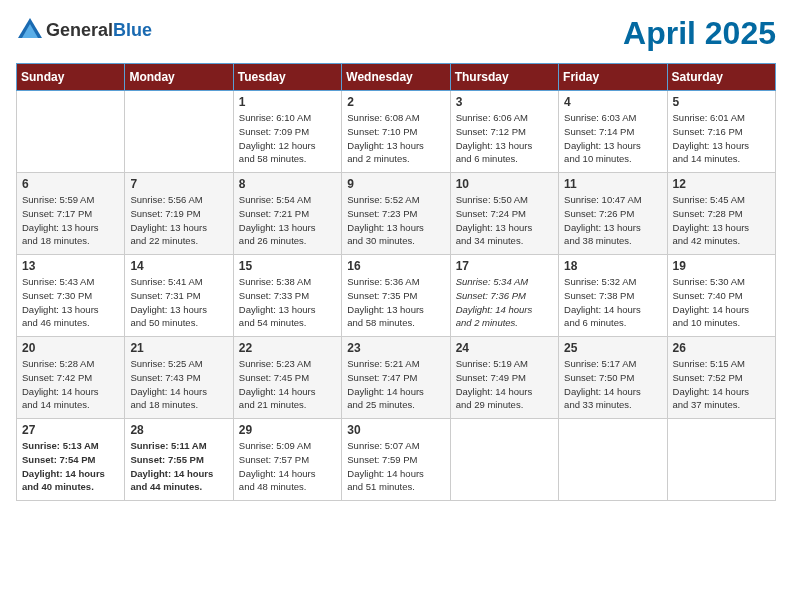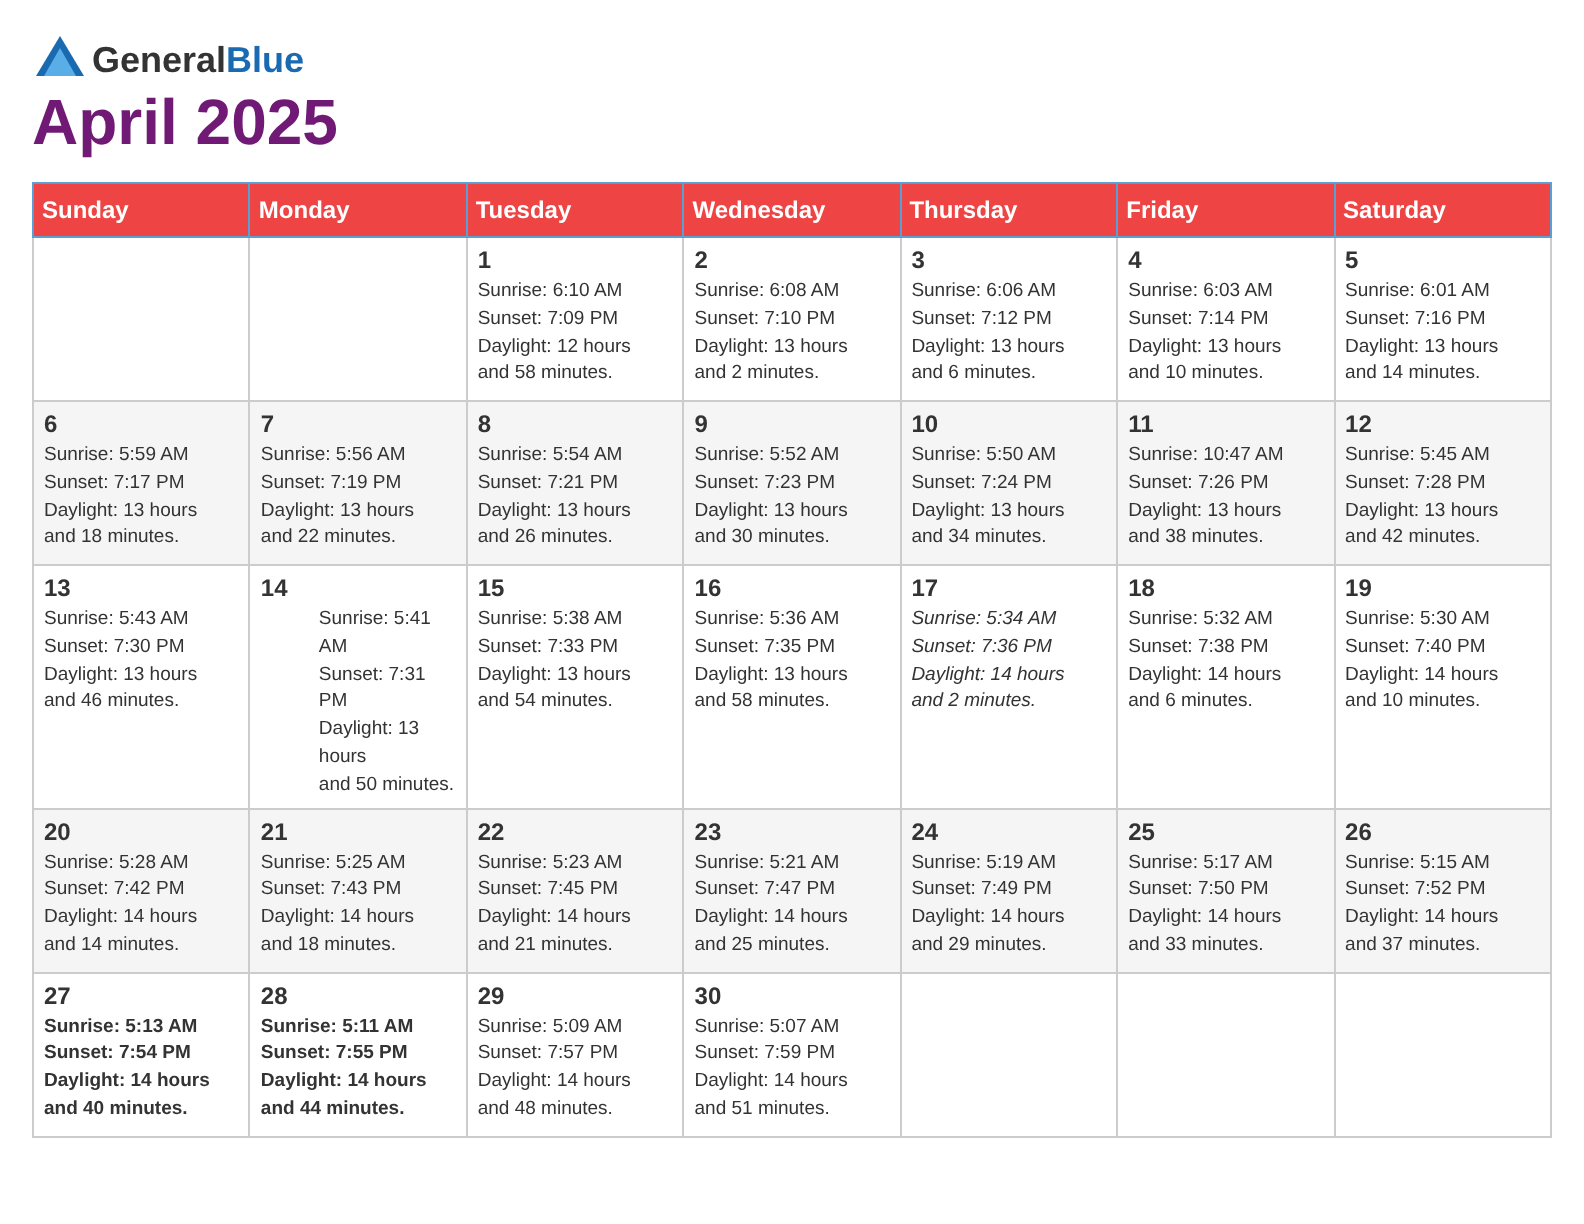--- a/index.html
+++ b/index.html
@@ -8,21 +8,20 @@
       background: #fff;
       width: 792px;
       min-height: 612px;
       padding: 16px;
     }
     .header {
       display: flex;
       justify-content: space-between;
       align-items: flex-start;
       margin-bottom: 12px;
-      flex-direction: column;
     }
     .logo {
       display: flex;
       align-items: center;
     }
     .logo-text-general {
       font-size: 18px;
       font-weight: bold;
       color: #333;
     }
@@ -35,35 +34,35 @@
       width: 28px;
       height: 28px;
       margin-right: 2px;
     }
     .title-block {
       text-align: right;
     }
     .title-block h1 {
       font-size: 32px;
       font-weight: bold;
-      color: #701a75;
+      color: #0369a1;
       line-height: 1.1;
     }
     .title-block h2 {
       font-size: 15px;
       font-weight: normal;
       color: #555;
     }
     .calendar {
       width: 100%;
       border-collapse: collapse;
       border: 1px solid #ccc;
     }
     .calendar th {
-      background-color: #ef4444;
+      background-color: #7f1d1d;
       color: #fff;
       font-size: 12px;
       font-weight: bold;
       padding: 6px 4px;
       text-align: left;
       border: 1px solid #5a9fd4;
     }
     .calendar td {
       vertical-align: top;
       border: 1px solid #ccc;
@@ -217,21 +216,21 @@
       <tr class="week-row">
         <td>
           <span class="day-number">13</span>
           <div class="day-info" style="white-space: pre-line;">Sunrise: 5:43 AM
 Sunset: 7:30 PM
 Daylight: 13 hours
 and 46 minutes.</div>
         </td>
         <td>
           <span class="day-number">14</span>
-          <div class="day-info" style="white-space: pre-line; margin-left: 29px;">Sunrise: 5:41 AM
+          <div class="day-info" style="white-space: pre-line;">Sunrise: 5:41 AM
 Sunset: 7:31 PM
 Daylight: 13 hours
 and 50 minutes.</div>
         </td>
         <td>
           <span class="day-number">15</span>
           <div class="day-info" style="white-space: pre-line;">Sunrise: 5:38 AM
 Sunset: 7:33 PM
 Daylight: 13 hours
 and 54 minutes.</div>

